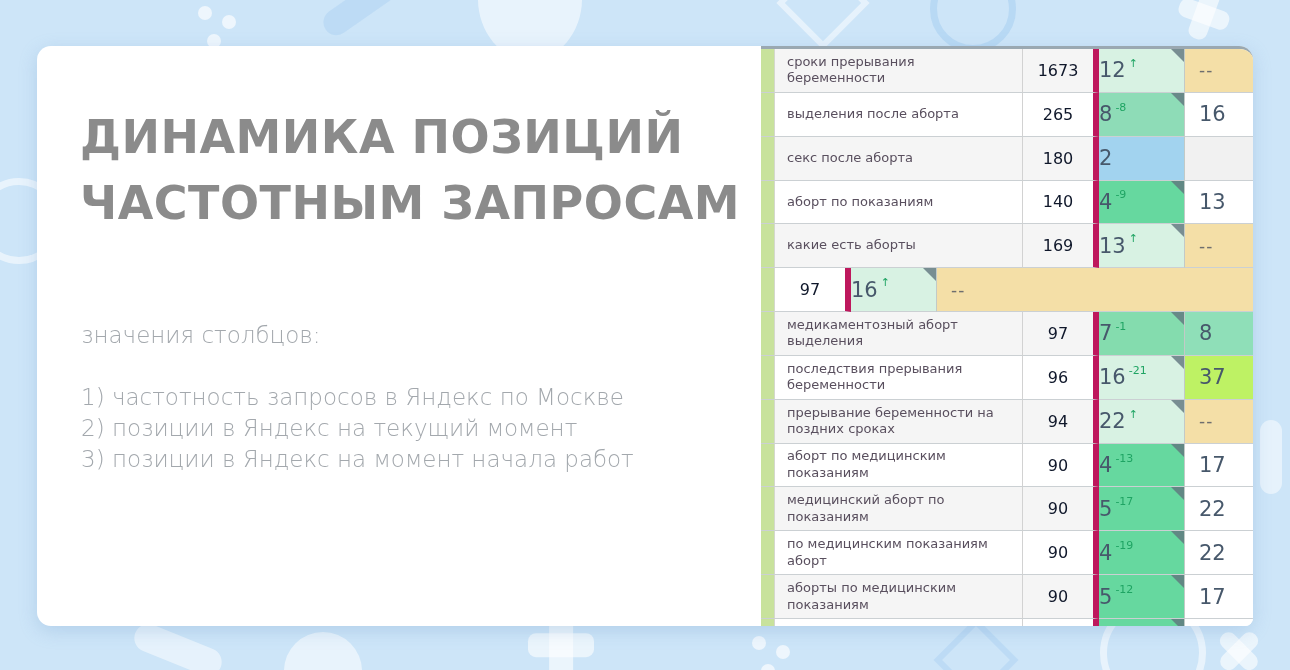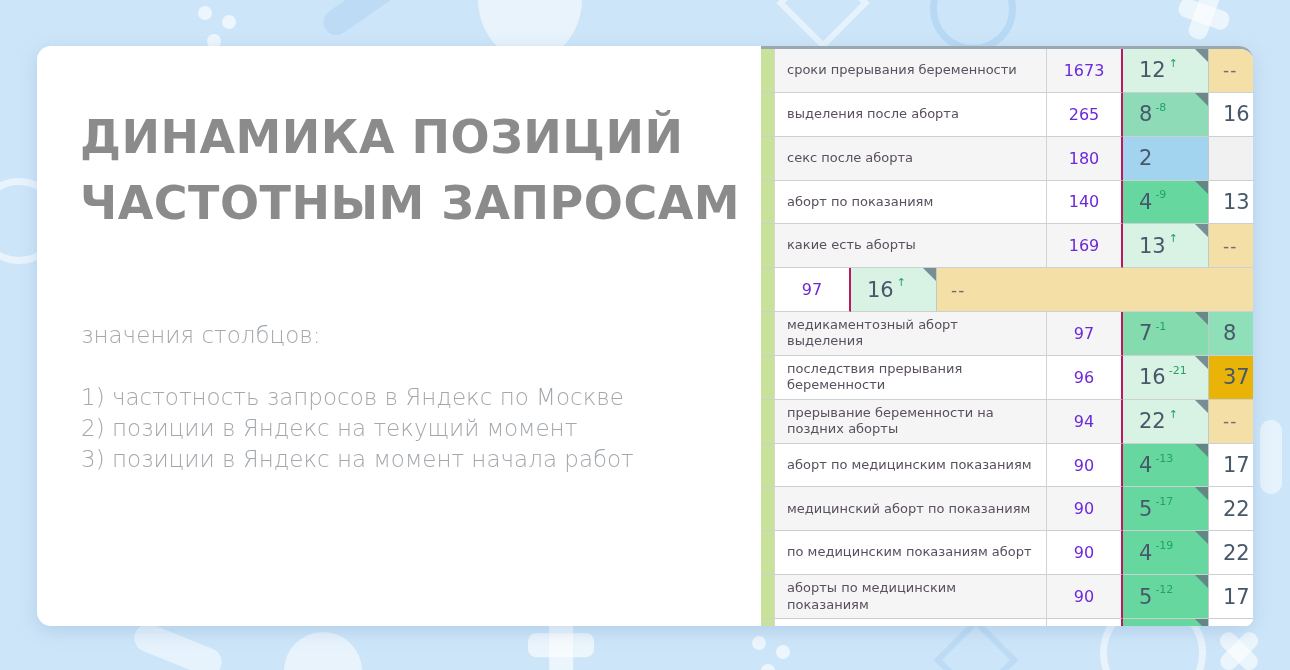--- a/index.html
+++ b/index.html
@@ -53,32 +53,32 @@
     position:absolute;top:0;right:0;width:492px;height:580px;
     overflow:hidden;background:#ffffff;
     border-top:3px solid #9aa8b1;
     border-top-right-radius:14px;border-bottom-right-radius:8px;
     box-sizing:border-box;
   }
   .trow{display:flex;height:43.85px;box-sizing:border-box;}
   .trow>div,.trow>span{box-sizing:border-box;border-bottom:1px solid #cbd0d3;}
   .strip{width:14px;background:#c8e29c;border-right:1px solid #d4d8cd;}
   .c-query{
-    width:272px;padding:3px 10px 3px 12px;
+    width:248px;padding:3px 10px 3px 12px;
     display:flex;align-items:center;
     font-size:13px;line-height:1.28;color:#594f5e;
     border-right:1px solid #d2d2d2;
   }
   .c-freq{
     width:76px;display:flex;align-items:center;justify-content:center;
-    font-size:16px;color:#6d28d9;border-right:2px solid #be185d;
+    font-size:16px;color:#0f172a;border-right:6px solid #be185d;
   }
   .c-pos{
     width:86px;position:relative;
-    display:flex;align-items:center;padding-left:16px;
+    display:flex;align-items:center;padding-left:0;
     font-size:21px;color:#47586b;
     border-right:1px solid #c2cac7;
   }
   .pos-change{
     font-size:11px;color:#1fa463;margin-left:3px;
     position:relative;top:-7px;
   }
   .fold{
     position:absolute;top:0;right:0;width:0;height:0;
     border-top:13px solid rgba(96,116,125,.8);
@@ -208,25 +208,25 @@
           </div>
           <div class="trow even">
             <span class="strip"></span>
             <div class="c-query">последствия прерывания беременности</div>
             <div class="c-freq">96</div>
             <div class="c-pos" style="background: rgb(216, 242, 227);">
               <span>16</span>
               <sup class="pos-change">-21</sup>
               <span class="fold"></span>
             </div>
-            <div class="c-old" style="background: #eab308;">37</div>
-          </div>
-          <div class="trow odd">
-            <span class="strip"></span>
-            <div class="c-query">прерывание беременности на поздних аборты</div>
+            <div class="c-old" style="background: #bef264;">37</div>
+          </div>
+          <div class="trow odd">
+            <span class="strip"></span>
+            <div class="c-query">прерывание беременности на поздних сроках</div>
             <div class="c-freq">94</div>
             <div class="c-pos" style="background: rgb(216, 242, 227);">
               <span>22</span>
               <sup class="pos-change">↑</sup>
               <span class="fold"></span>
             </div>
             <div class="c-old dash" style="background: rgb(244, 223, 167);">--</div>
           </div>
           <div class="trow even">
             <span class="strip"></span>

